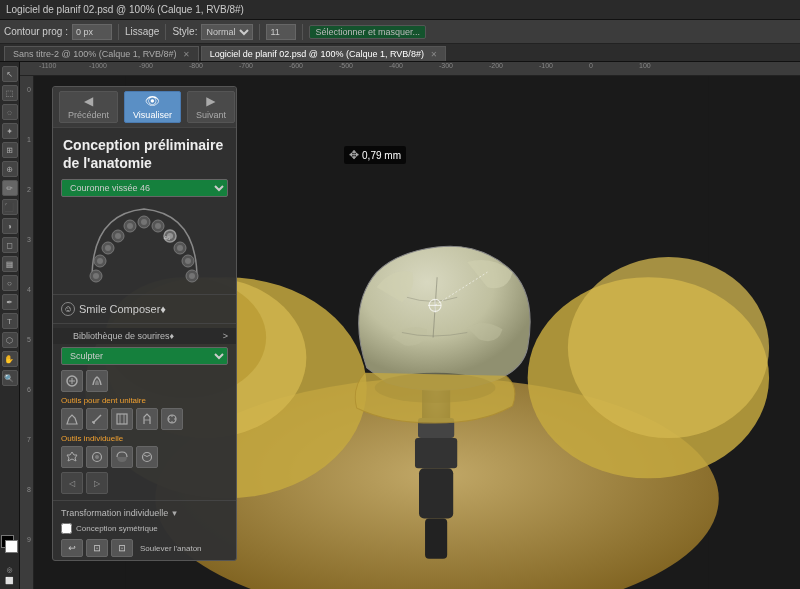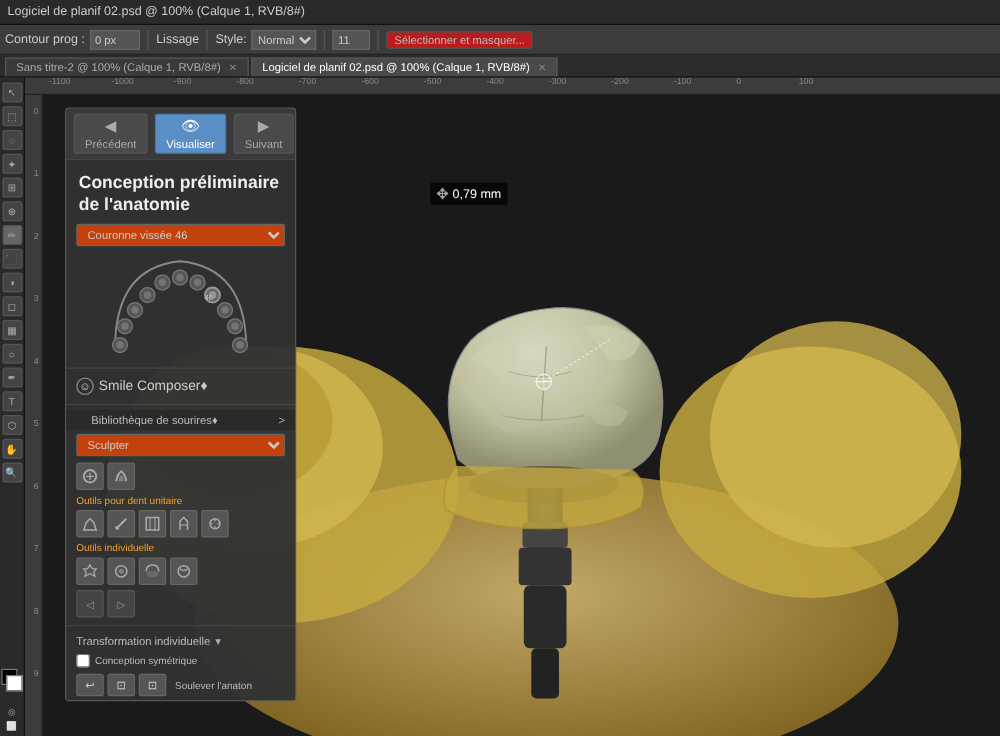--- a/index.html
+++ b/index.html
@@ -36,21 +36,21 @@
       background: #3c3c3c;
       display: flex;
       align-items: center;
       padding: 0 4px;
       gap: 4px;
       border-bottom: 1px solid #222;
     }
     .toolbar-item {
       font-size: 9px;
       color: #bbb;
-      background: #b91c1c;
+      background: #14532d;
       padding: 1px 5px;
       border: 1px solid #555;
       border-radius: 2px;
       cursor: pointer;
       white-space: nowrap;
     }
     .toolbar-sep {
       width: 1px;
       height: 16px;
       background: #555;
@@ -242,21 +242,21 @@
 
     
     .dropdown-row {
       display: flex;
       align-items: center;
       padding: 3px 8px;
       gap: 4px;
     }
     .dropdown-select {
       flex: 1;
-      background: #c2410c;
+      background: #15803d;
       border: 1px solid #666;
       color: #ccc;
       font-size: 9px;
       padding: 2px 4px;
       border-radius: 2px;
     }
 
     
     .teeth-arc-container {
       padding: 4px 8px;

